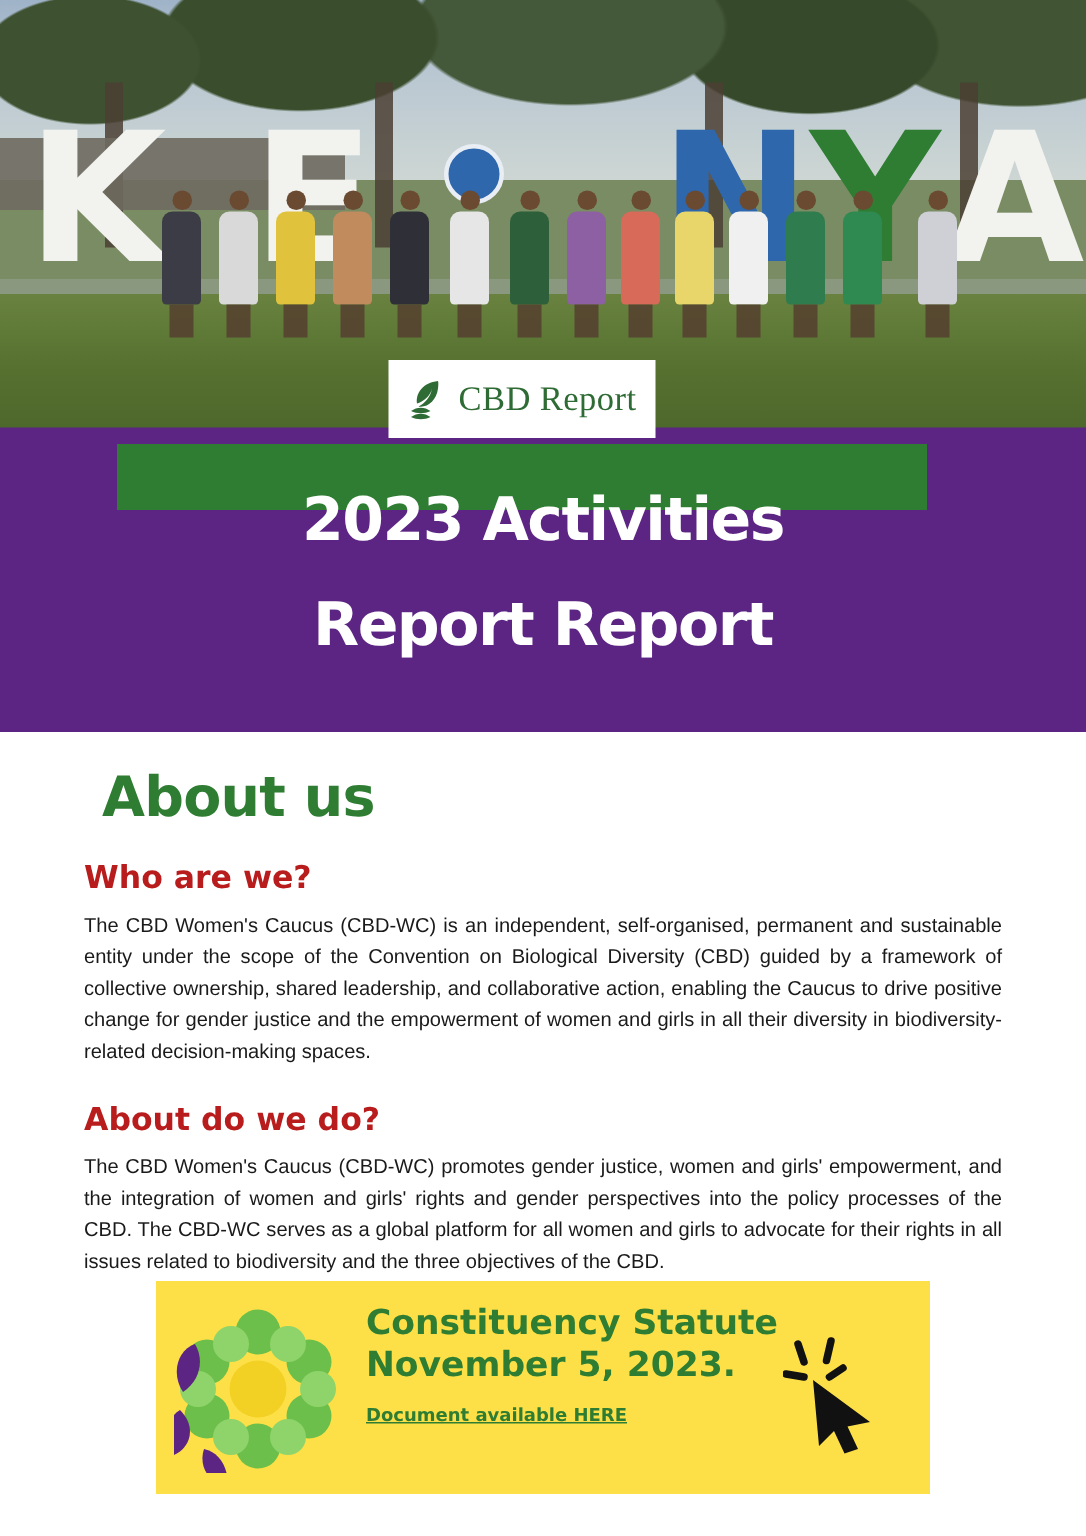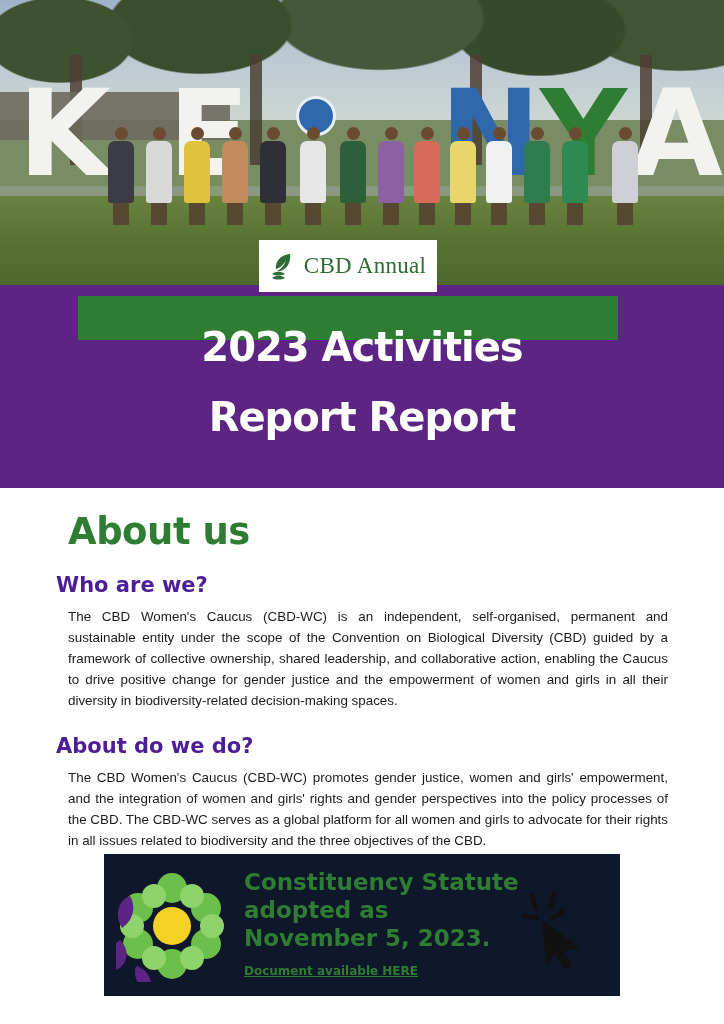--- a/index.html
+++ b/index.html
@@ -195,38 +195,38 @@
     line-height: 44px;
     color: #2e7d32;
     margin: 0 0 18px 12px;
     letter-spacing: -.5px;
   }
   .sub-title {
     font-family: "DejaVu Sans", sans-serif;
     font-weight: 700;
     font-size: 21px;
     line-height: 26px;
-    color: #4c1d95;
+    color: #b91c1c;
     margin: 0 0 8px 0;
   }
   .para {
     font-family: "Liberation Sans", sans-serif;
     font-size: 13.4px;
     line-height: 21px;
     color: #1a1a1a;
     text-align: justify;
-    margin: 0 0 22px 12px;
+    margin: 0 0 22px 0;
   }
 
   
   .callout {
     position: absolute;
     left: 104px; top: 854px;
     width: 516px; height: 142px;
-    background: #0f172a;
+    background: #fde047;
     z-index: 3;
   }
   .callout-flower {
     position: absolute;
     left: 12px; top: 16px;
     width: 112px; height: 112px;
   }
   .callout-text {
     position: absolute;
     left: 140px; top: 14px;
@@ -365,21 +365,21 @@
   <div class="green-stripe"></div>
 
   <div class="logo-badge">
     <span class="logo-mark">
       <svg width="26" height="28" viewBox="0 0 26 28" aria-hidden="true">
         <path d="M20 2C10 3 5 10 6 17c4-1 9-5 10-10-1 6-5 10-9 12 6 1 12-4 13-12 .3-2.5.3-4 0-5z" fill="#2f6b34"></path>
         <path d="M2 22c4-3 9-3 13 0-4 2-9 2-13 0z" fill="#2f6b34"></path>
         <path d="M2 26c4-3 9-3 13 0-4 2-9 2-13 0z" fill="#2f6b34"></path>
       </svg>
     </span>
-    <span class="logo-text">CBD Annual</span>
+    <span class="logo-text">CBD Report</span>
   </div>
 
   <div class="title-wrap">
     <div class="title-line">2023 Activities</div>
     <div class="title-line">Report Report</div>
   </div>
 
   <div class="content">
     <h1 class="section-title">About us</h1>
 
@@ -410,21 +410,20 @@
           <circle cx="56" cy="56" r="19" fill="#f2d024"></circle>
           <path d="M6 58c-8-12-4-28 8-32 6 10 4 24-8 32z" fill="#5c2483"></path>
           <path d="M4 70c-10 6-12 22-4 30 10-4 16-18 4-30z" fill="#5c2483"></path>
           <path d="M20 96c-4 12 4 24 16 24 0-12-6-22-16-24z" fill="#5c2483"></path>
         </g>
       </svg>
     </div>
 
     <div class="callout-text">
       <div class="callout-line">Constituency Statute</div>
-      <div class="callout-line">adopted as</div>
       <div class="callout-line">November 5, 2023.</div>
       <a class="callout-link" href="#">Document available HERE</a>
     </div>
 
     <div class="cursor-icon">
       <svg width="70" height="80" viewBox="0 0 70 80" aria-hidden="true">
         <g stroke="#111111" stroke-width="5" stroke-linecap="round">
           <line x1="10" y1="6" x2="14" y2="18"></line>
           <line x1="32" y1="4" x2="29" y2="17"></line>
           <line x1="2" y1="26" x2="14" y2="28"></line>

